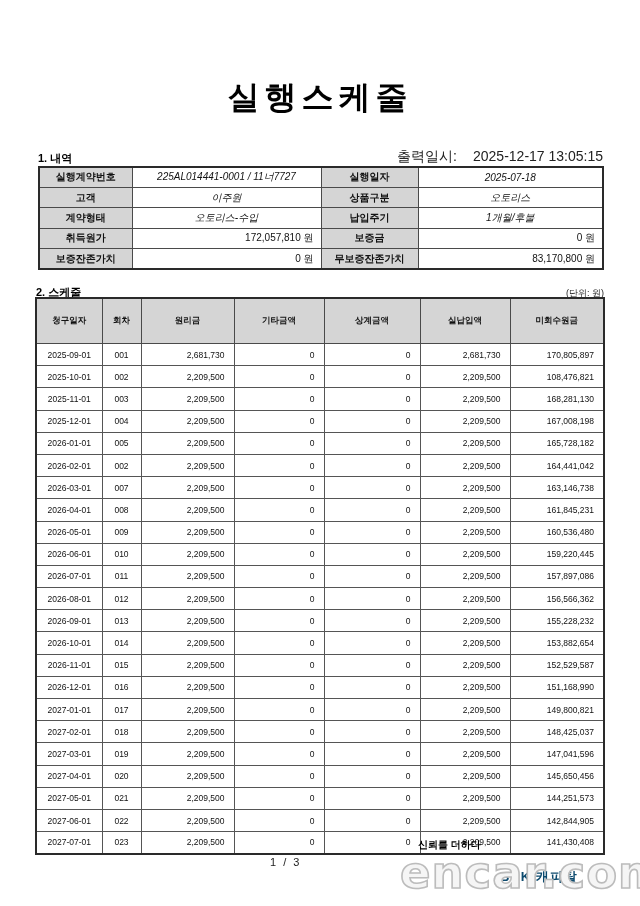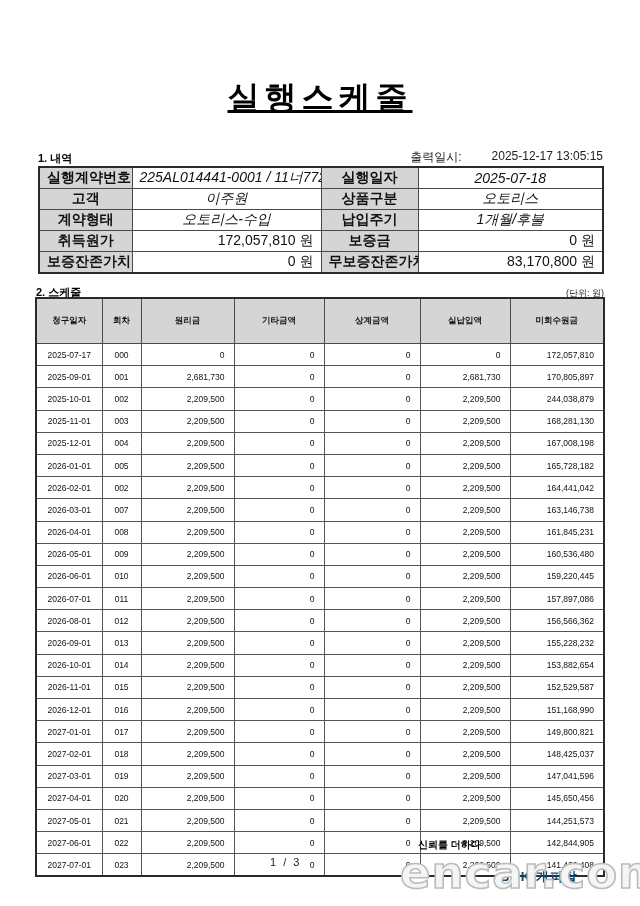--- a/index.html
+++ b/index.html
@@ -8,39 +8,38 @@
     width:640px; height:906px;
     font-family:"Liberation Sans", sans-serif;
     color:#111;
   }
   .page { position:relative; width:640px; height:906px; background:#fff; overflow:hidden; }
 
   .doc-title {
     position:absolute; top:76px; left:0; width:100%;
     text-align:center; font-size:32px; font-weight:bold; color:#000;
     letter-spacing:5px;
-    text-decoration:underline;
   }
 
   .sec1-row {
     position:absolute; top:144px; left:38px; width:565px;
     display:flex; justify-content:space-between; align-items:flex-end;
   }
   .sec-title { font-size:11px; font-weight:bold; color:#000;margin-top:7px; }
-  .print-info { font-size:12px; color:#222; display:flex; gap:30px; }
+  .print-info { font-size:14px; color:#222; display:flex; gap:16px; }
 
   table { border-collapse:collapse; table-layout:fixed; background:#fff; }
 
   #detail-table {
     position:absolute; top:166px; left:38px; width:564px;
     border:2px solid #2a2a2a;
   }
   #detail-table td {
     border:1px solid #4a4a4a; height:20.4px;
-    font-size:14px; padding:1px 7px; overflow:hidden; white-space:nowrap;
+    font-size:10px; padding:1px 7px; overflow:hidden; white-space:nowrap;
   }
   td.lab { background:#d5d5d5; font-weight:bold; text-align:center; padding:0 2px; }
   td.val-center { text-align:center;font-style:italic; }
   td.val-right  { text-align:right; }
 
   .sec2-row {
     position:absolute; top:278px; left:36px; width:568px;
     display:flex; justify-content:space-between; align-items:flex-end;
   }
   .unit { font-size:9px; color:#222; }
@@ -160,45 +159,36 @@
           <th>회차</th>
           <th>원리금</th>
           <th>기타금액</th>
           <th>상계금액</th>
           <th>실납입액</th>
           <th>미회수원금</th>
         </tr>
       </thead>
     <tbody id="schedule-body">
         <tr>
-          <td class="c">2025-07-17</td>
-          <td class="c">000</td>
-          <td class="r">0</td>
-          <td class="r">0</td>
-          <td class="r">0</td>
-          <td class="r">0</td>
-          <td class="r">172,057,810</td>
-        </tr>
-        <tr>
           <td class="c">2025-09-01</td>
           <td class="c">001</td>
           <td class="r">2,681,730</td>
           <td class="r">0</td>
           <td class="r">0</td>
           <td class="r">2,681,730</td>
           <td class="r">170,805,897</td>
         </tr>
         <tr>
           <td class="c">2025-10-01</td>
           <td class="c">002</td>
           <td class="r">2,209,500</td>
           <td class="r">0</td>
           <td class="r">0</td>
           <td class="r">2,209,500</td>
-          <td class="r">244,038,879</td>
+          <td class="r">108,476,821</td>
         </tr>
         <tr>
           <td class="c">2025-11-01</td>
           <td class="c">003</td>
           <td class="r">2,209,500</td>
           <td class="r">0</td>
           <td class="r">0</td>
           <td class="r">2,209,500</td>
           <td class="r">168,281,130</td>
         </tr>

